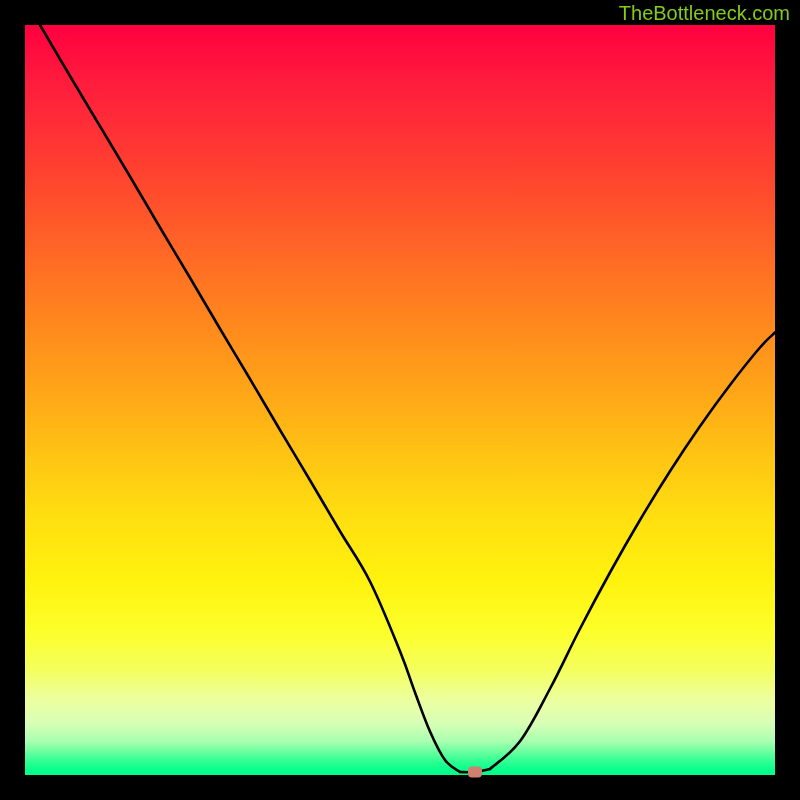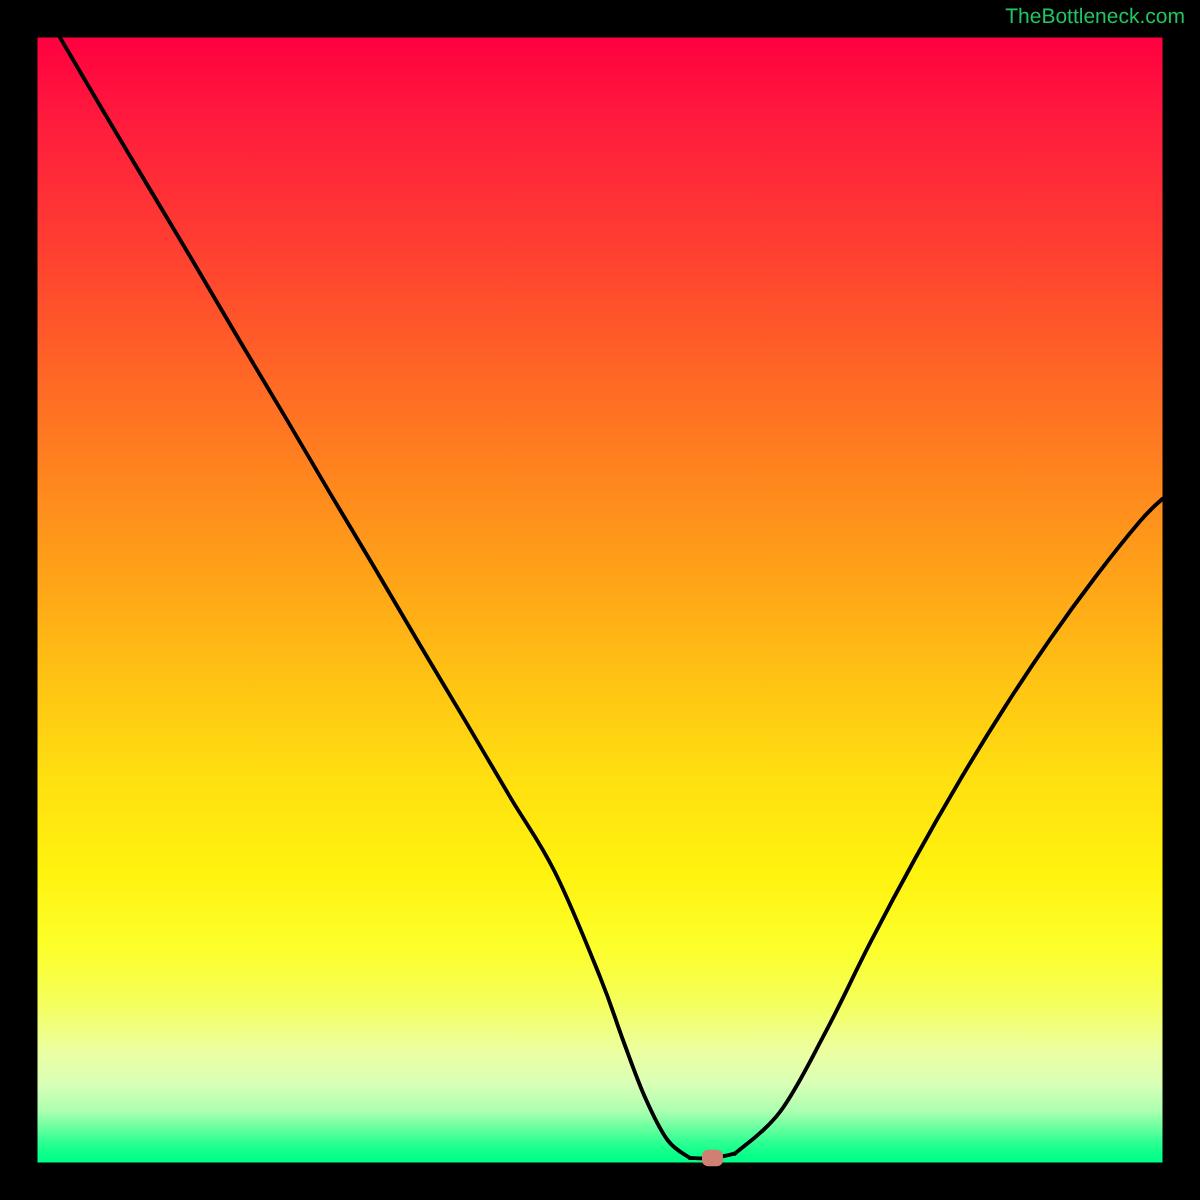--- a/index.html
+++ b/index.html
@@ -63,22 +63,22 @@
     stroke-linejoin: round;
   }
   .marker {
     fill: #d08070;
     stroke: none;
   }
   .watermark {
     position: absolute;
     top: 2px;
     right: 10px;
-    color: #22c55e;
-    font-size: 14px;
+    color: #84cc16;
+    font-size: 20px;
     font-weight: 400;
     letter-spacing: 0px;
     user-select: none;
     margin-left: 35px;
   }
 </style>
 </head>
 <body>
 
 <div class="frame">

